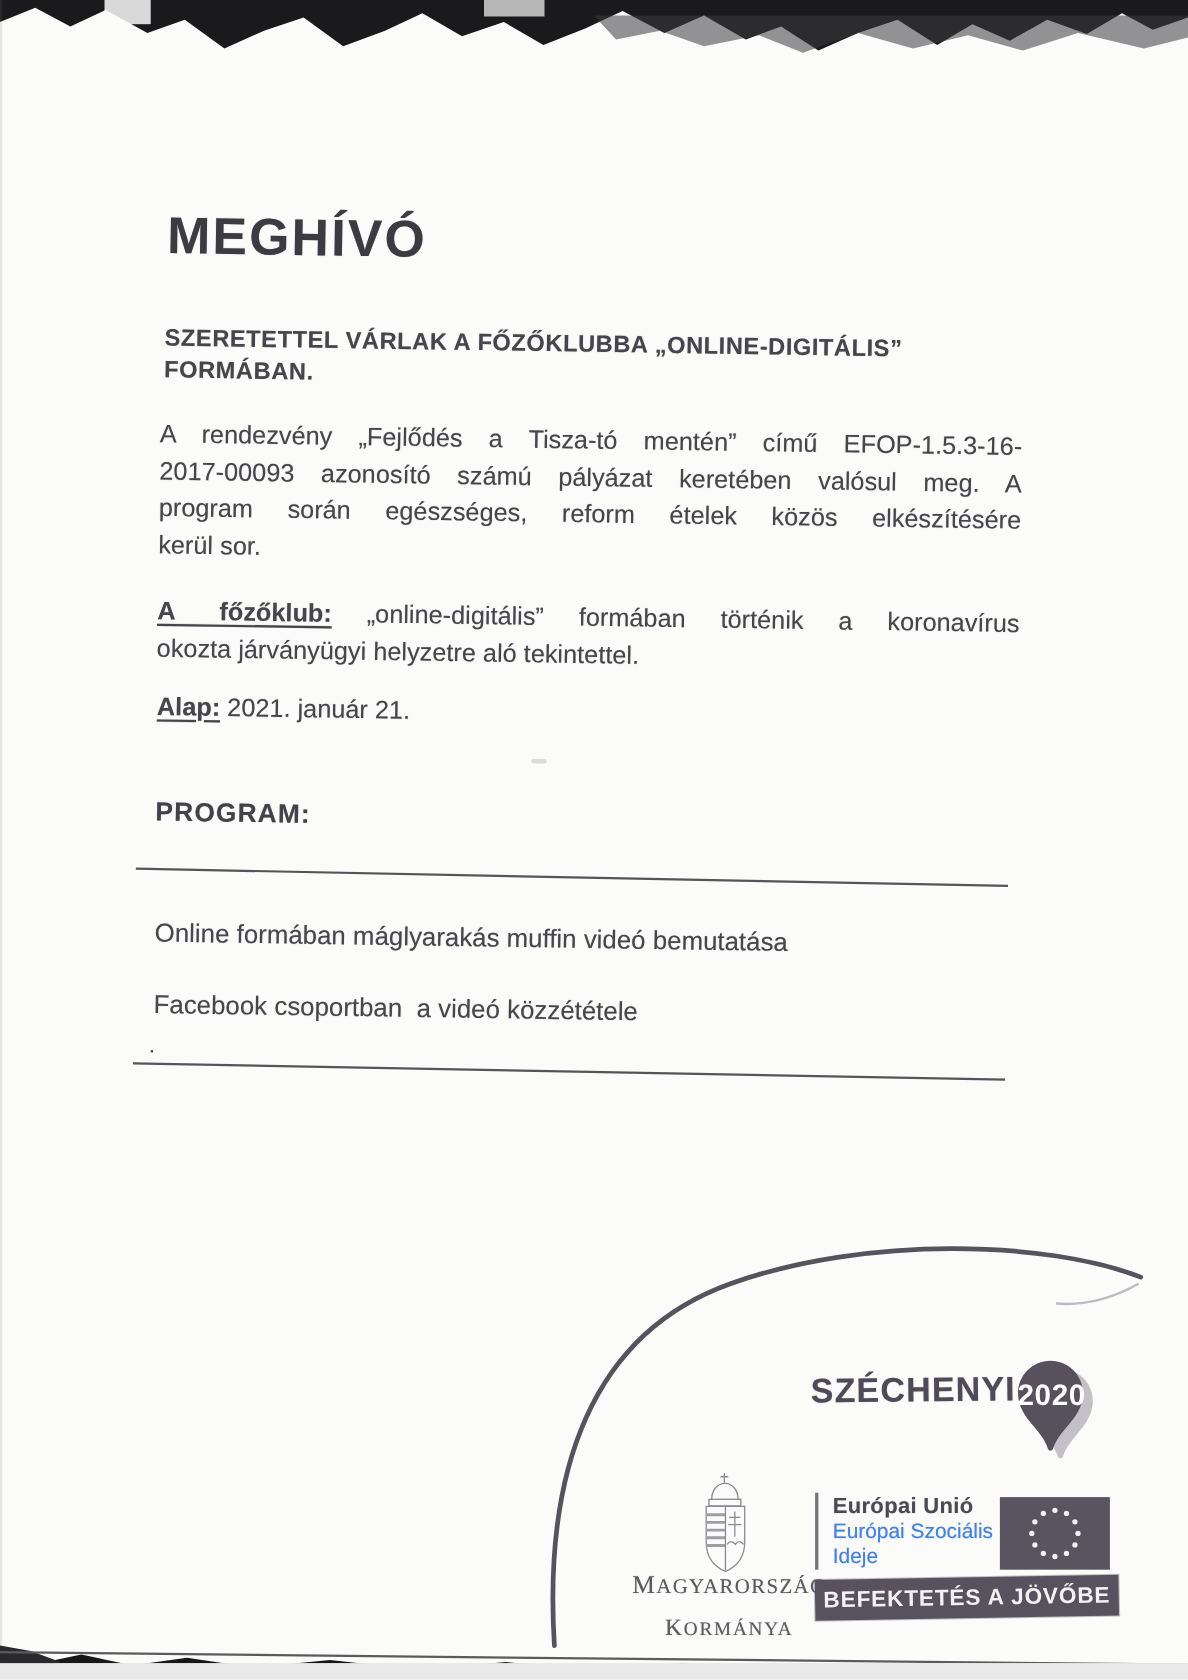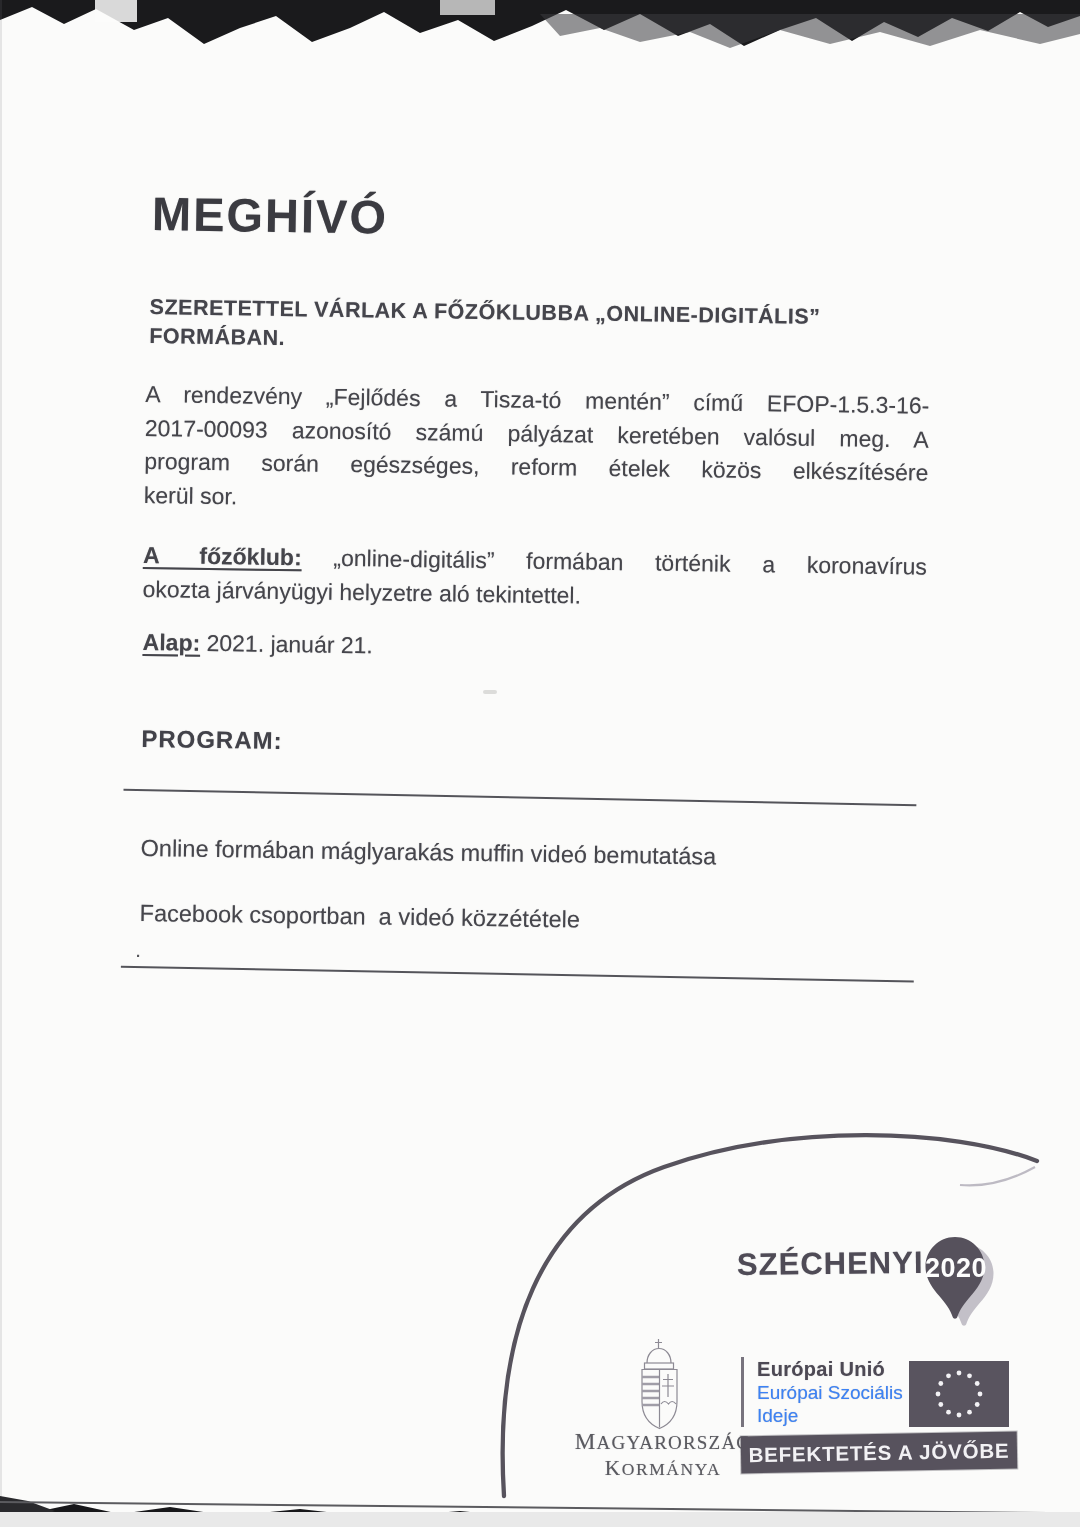--- a/index.html
+++ b/index.html
@@ -39,21 +39,21 @@
             font-weight:bold;letter-spacing:.5px;color:#fdfdfd;}
   .eu-text{left:757px;top:1358px;color:#4d4954;line-height:23px;}
   .eu1{font-size:20px;font-weight:bold;letter-spacing:.3px;}
   .eu2{font-size:19px;color:#3b82f6;}
   .vrule{left:741px;top:1357px;width:3px;height:70px;background:#77737d;}
   .gov{left:563px;top:1428px;width:200px;text-align:center;
        font-family:"Liberation Serif",serif;color:#5a5a60;}
   .gov .gl{display:block;}
   .gov .gl::first-letter{font-size:122%;}
   .gov .g1{font-size:19px;letter-spacing:1.2px;}
-  .gov .g2{font-size:17.5px;letter-spacing:1.6px;margin-top:1px;}
+  .gov .g2{font-size:17.5px;letter-spacing:1.6px;margin-top:12px;}
   .banner{left:741px;top:1434px;width:276px;height:37px;background:#57525d;
           color:#f2f1f4;font-size:20.5px;font-weight:bold;letter-spacing:.8px;
           display:flex;align-items:center;justify-content:center;
           transform:rotate(-1deg);box-shadow:0 0 0 1px rgba(87,82,93,.35);}
   .bline{left:-2px;top:1501px;width:1086px;height:2px;background:#5b5b5f;
          transform:rotate(0.6deg);transform-origin:left center;}
   svg.overlay{position:absolute;left:0;top:0;pointer-events:none;}
 </style>
 </head>
 <body>

